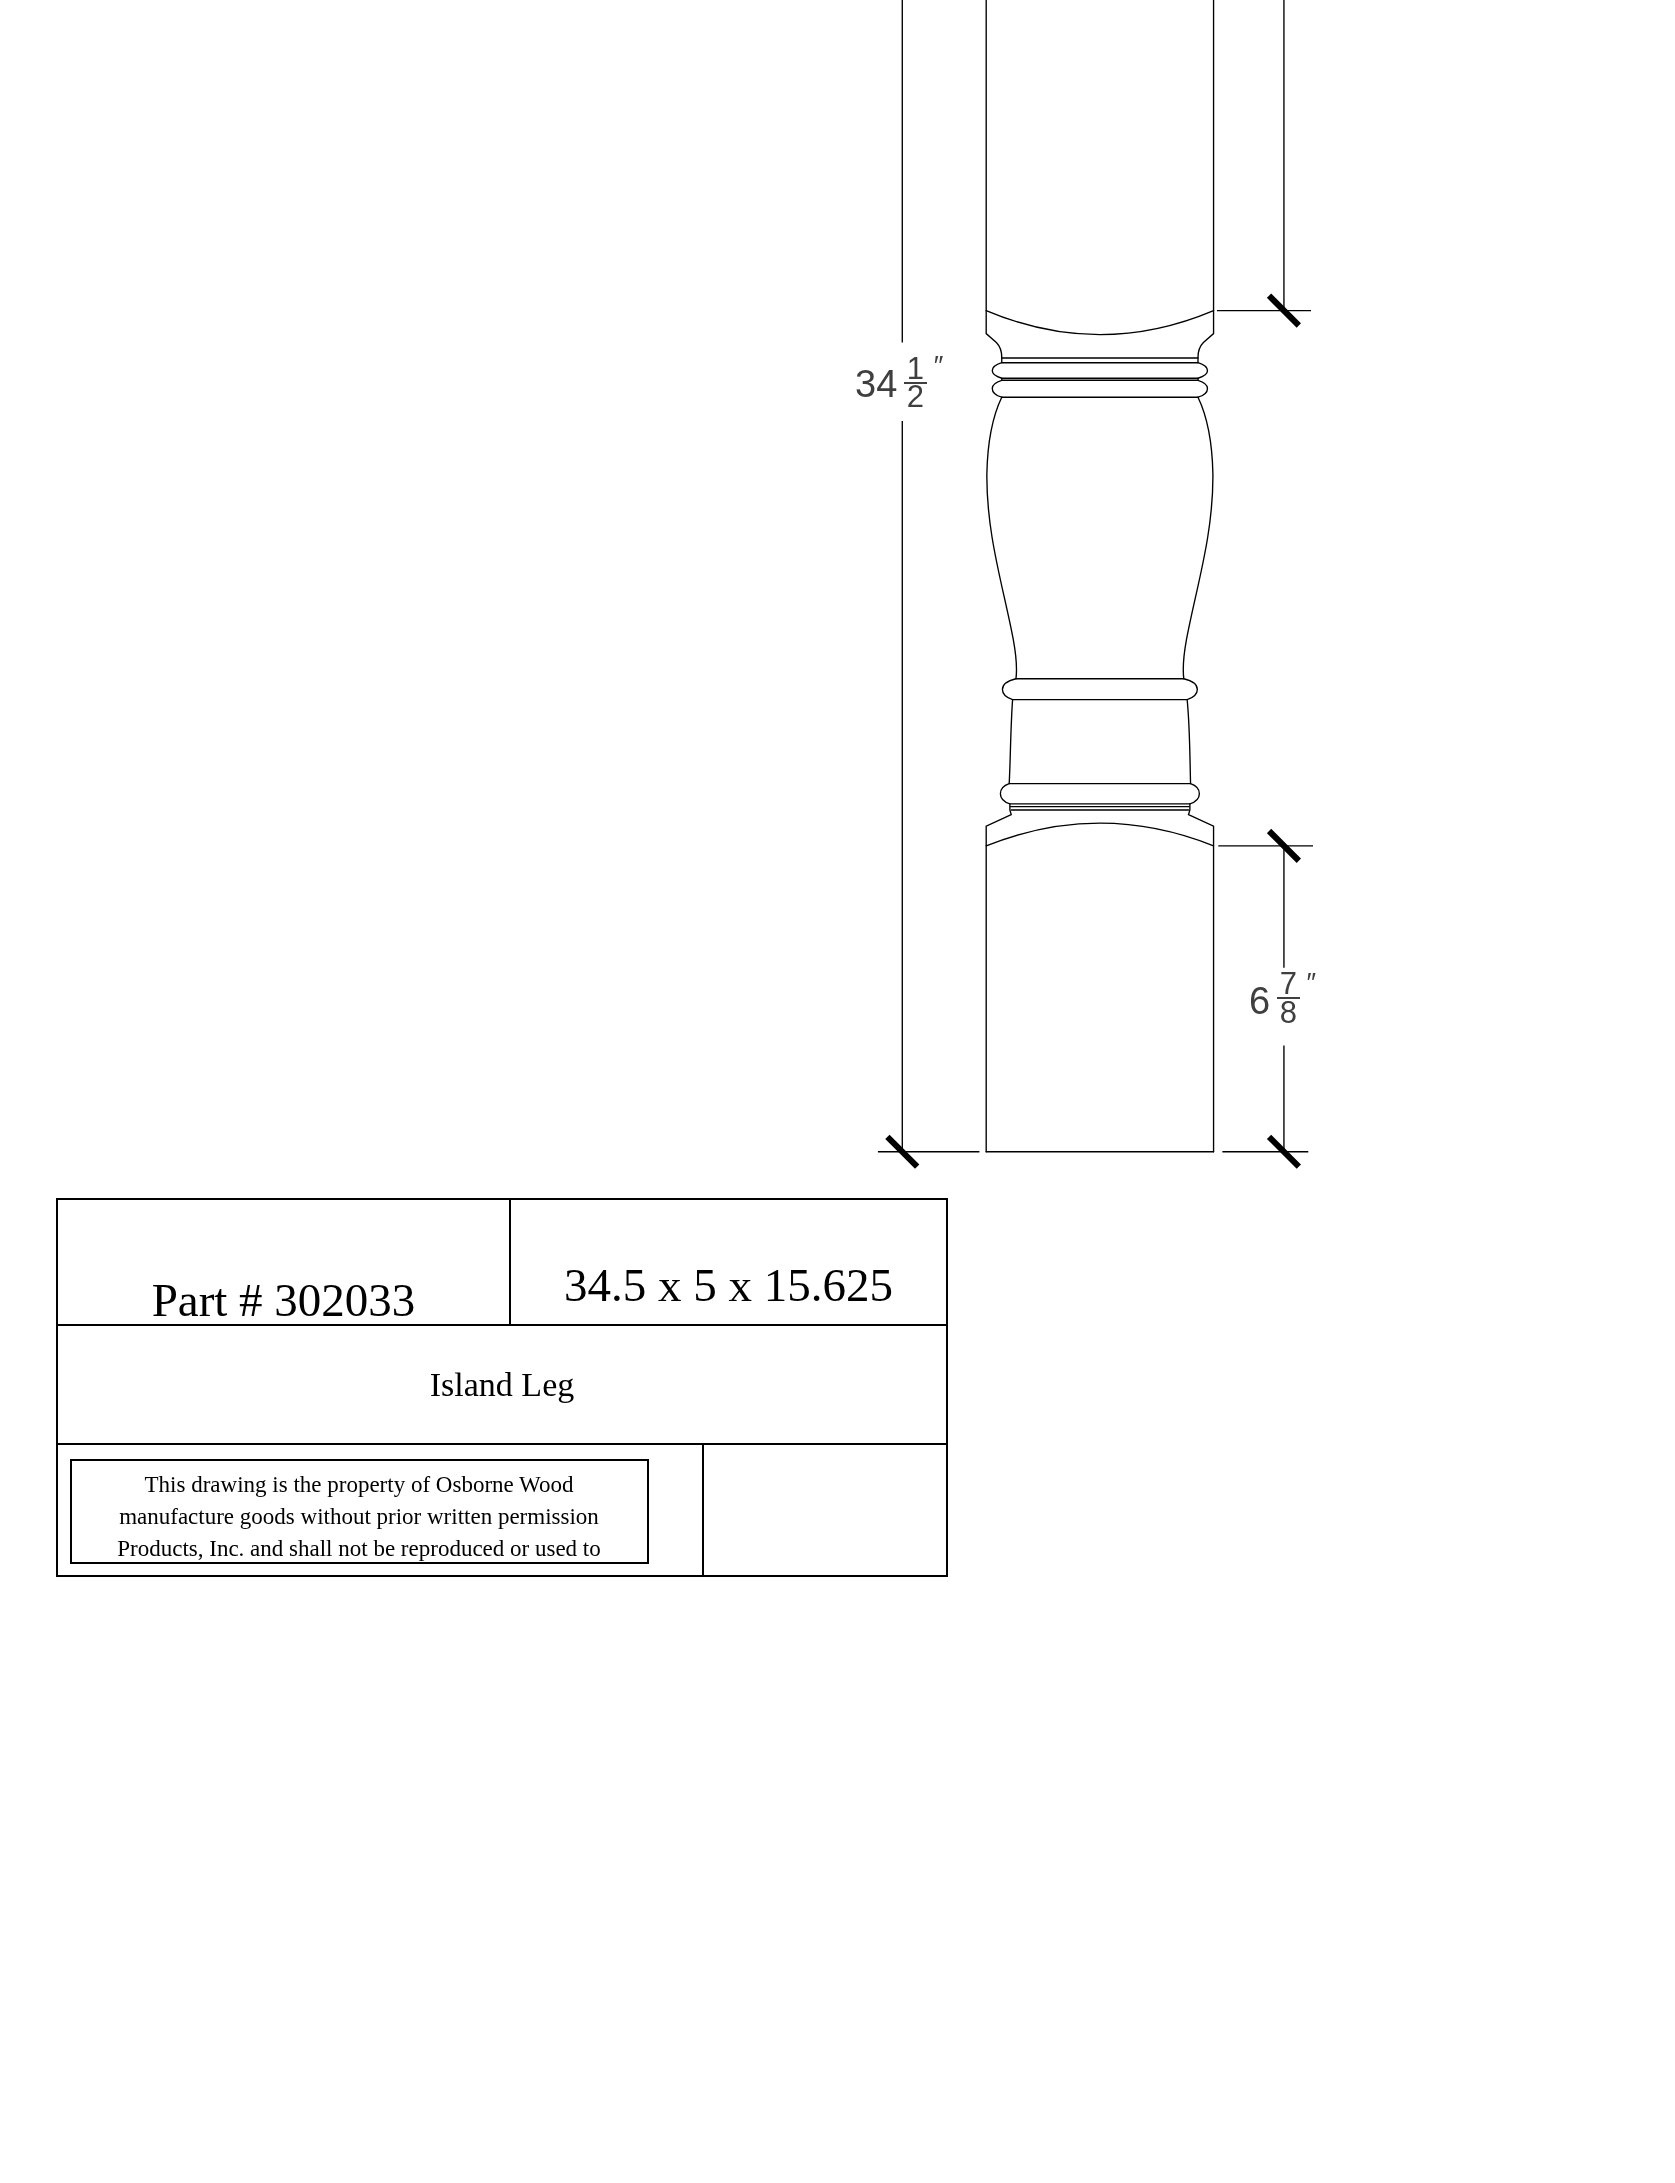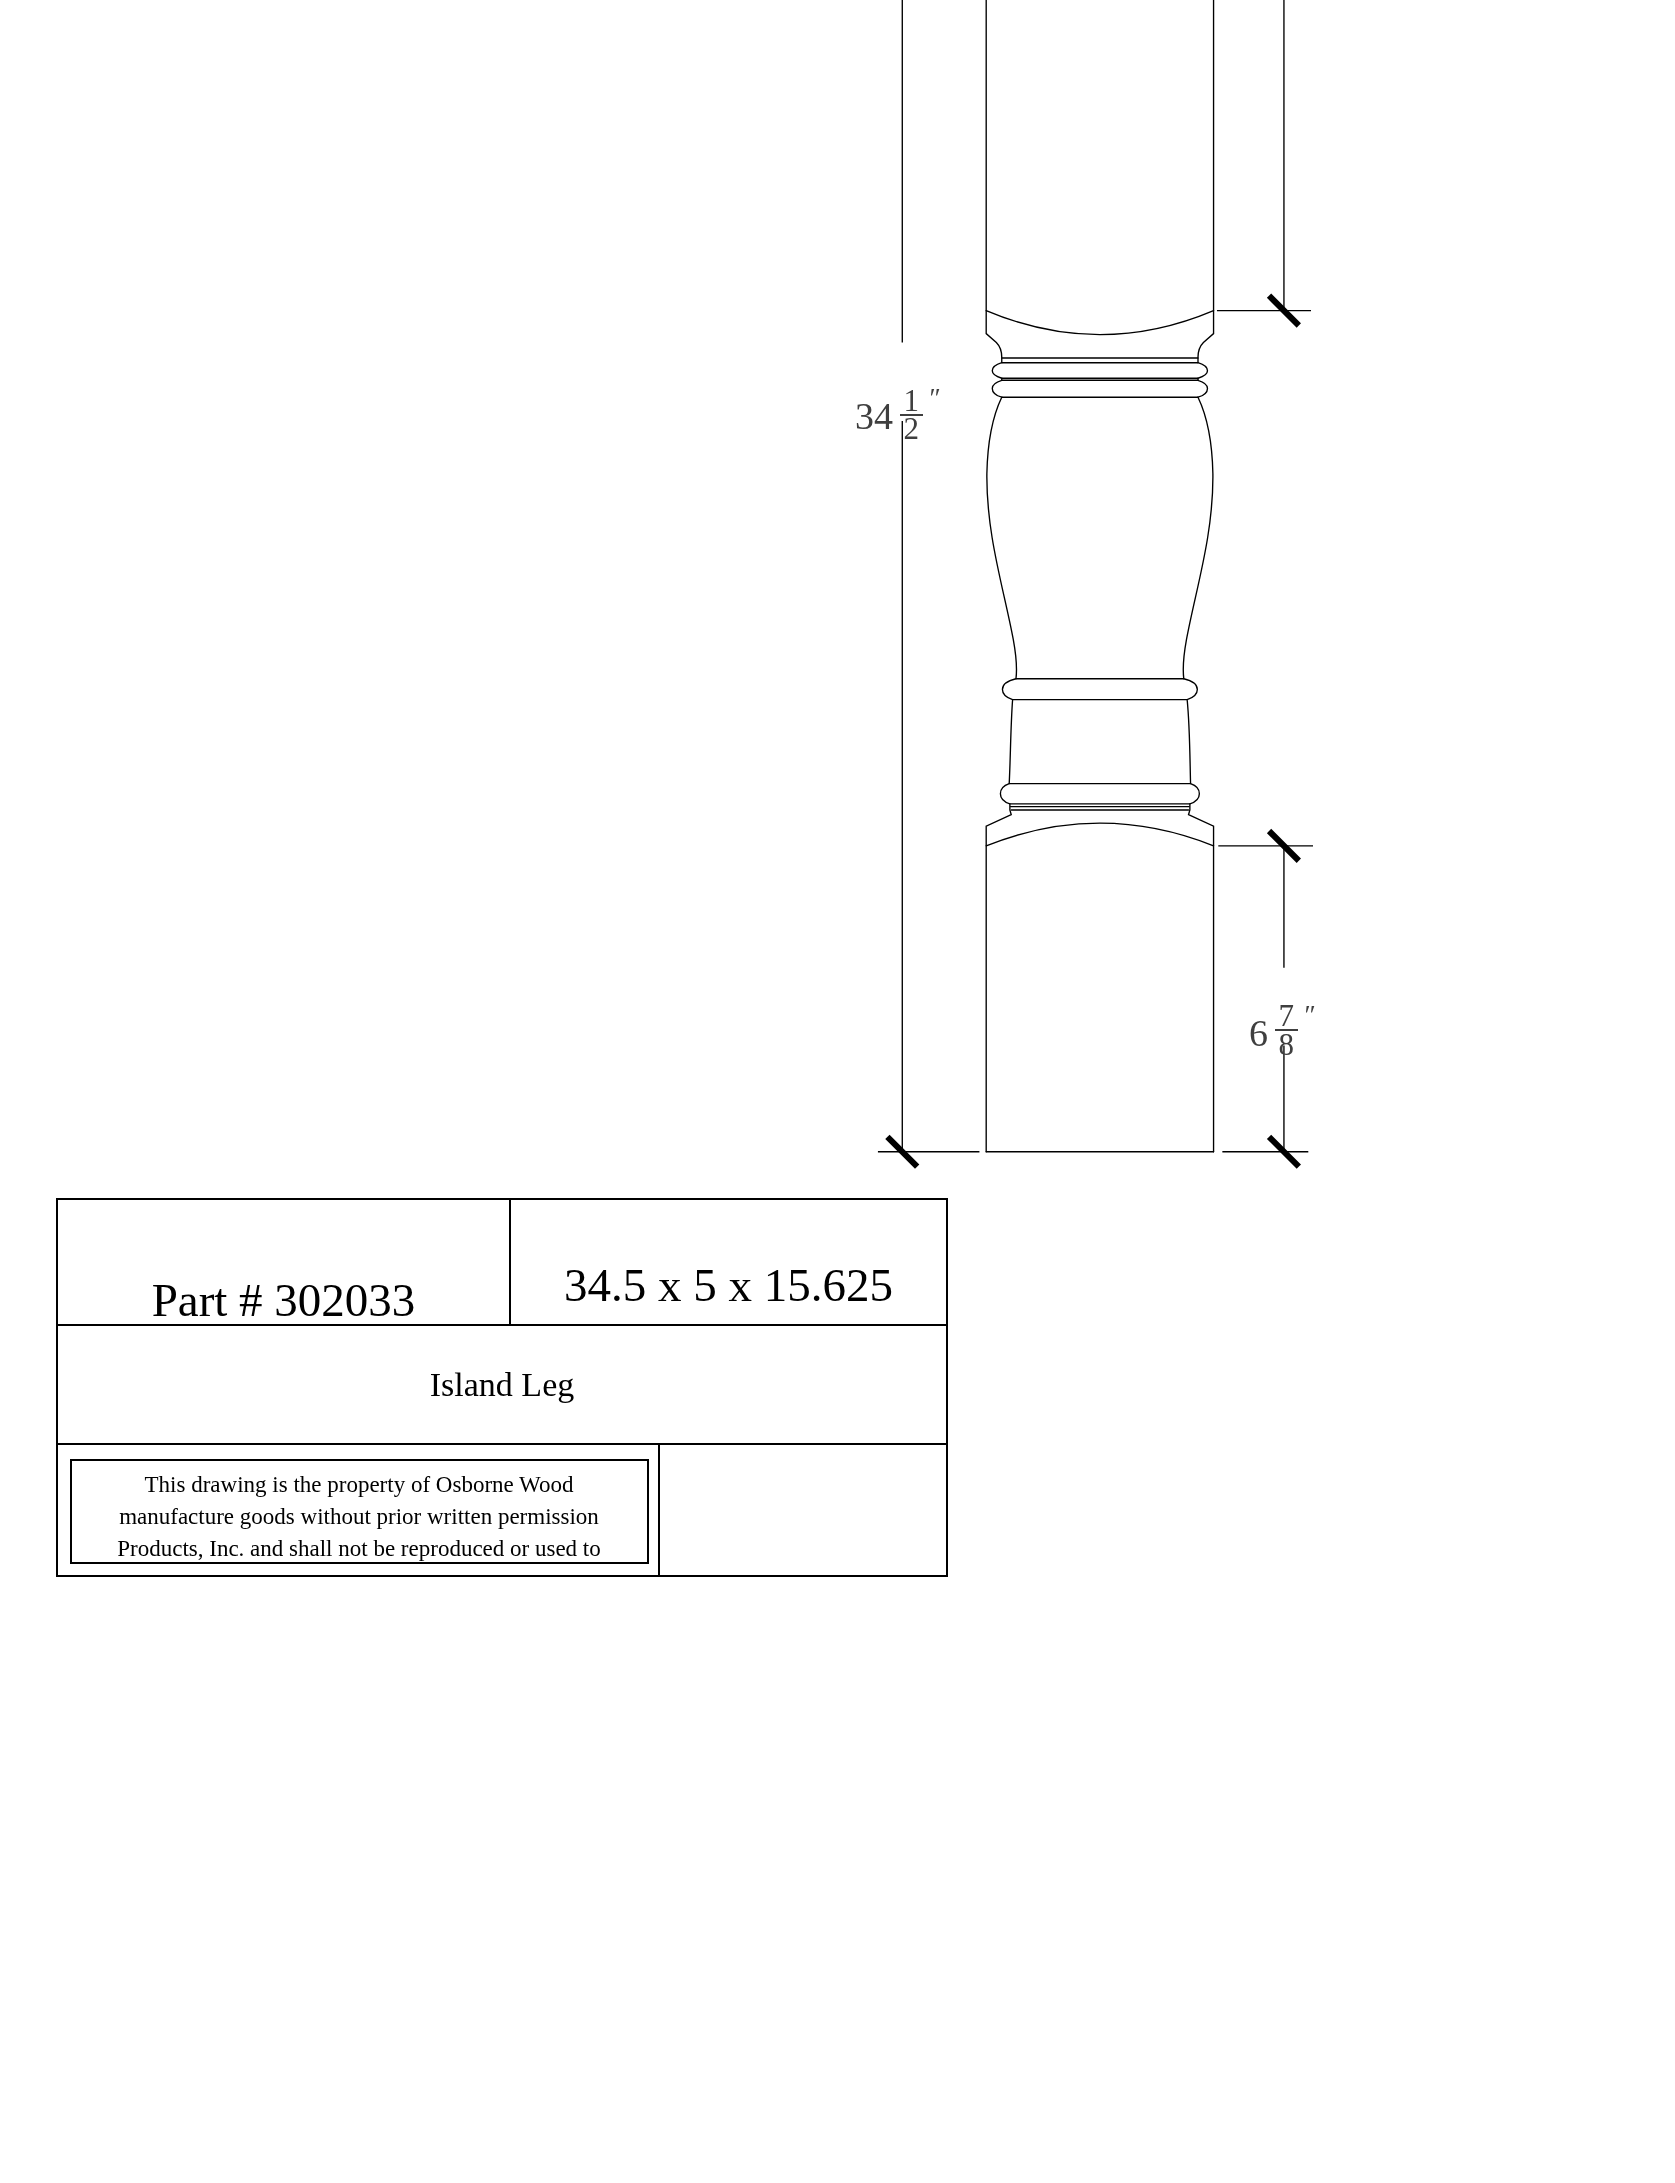--- a/index.html
+++ b/index.html
@@ -3,21 +3,21 @@
 <meta charset="utf-8">
 <style>
   html,body{margin:0;padding:0;background:#ffffff;}
   body{width:1676px;height:2183px;position:relative;font-family:"Liberation Serif",serif;color:#000;overflow:hidden;}
 
   
   #cad{position:absolute;left:0;top:0;width:1676px;height:2183px;}
 
   
   .dim-label{position:absolute;display:flex;align-items:flex-start;color:#3f3f3f;
-             font-family:Liberation Serif, serif;font-weight:400;margin-top:32px;}
+             font-family:Liberation Sans, sans-serif;font-weight:400;}
   .dim-label .whole{font-size:38px;line-height:27px;display:block;}
   .dim-label .frac{display:flex;flex-direction:column;align-items:center;margin-left:4.7px;width:27px;}
   .dim-label .frac .num{font-size:31px;line-height:23px;}
   .dim-label .frac .bar{width:23px;height:0;border-bottom:2px solid #3f3f3f;margin:2px 0 1.4px 0;}
   .dim-label .frac .den{font-size:31px;line-height:23px;}
   .dim-label .unit{font-size:27px;line-height:20px;margin-left:4.7px;}
   #dim-overall{left:855px;top:351px;}
   #dim-overall .whole{margin-top:20px;}
   #dim-overall .frac{margin-top:6px;}
   #dim-overall .unit{margin-top:5.4px;}
@@ -30,21 +30,21 @@
   .tb{position:absolute;left:56px;top:1198px;width:888px;height:375px;
       border:2.7px solid #000;display:flex;flex-direction:column;background:#fff;}
   .tb-row1{height:124px;border-bottom:2.7px solid #000;display:flex;flex-shrink:0;}
   .tb-cell{display:flex;align-items:flex-end;justify-content:center;}
   .tb-cell-part{width:451px;border-right:2.7px solid #000;flex-shrink:0;}
   .tb-cell-dims{flex:1;padding-bottom:15px;}
   .tb-row1 .tb-text{font-size:47px;line-height:47px;white-space:nowrap;}
   .tb-row2{height:117px;border-bottom:2.7px solid #000;display:flex;align-items:center;justify-content:center;flex-shrink:0;}
   .tb-row2 .tb-text{font-size:34px;line-height:49px;}
   .tb-row3{flex:1;display:flex;}
-  .tb-cell-disc{width:600px;border-right:2.7px solid #000;flex-shrink:0;position:relative;}
+  .tb-cell-disc{width:600px;border-right:2.7px solid #000;flex-shrink:0;position:relative;padding-left:44px;}
   .disc-box{position:absolute;left:11.5px;top:13.5px;width:575px;height:93px;border:2px solid #000;
             text-align:center;font-size:23px;line-height:32px;padding-top:8px;}
   .tb-cell-logo{flex:1;position:relative;}
   #logo-svg{position:absolute;left:13.5px;top:10.8px;}
 </style>
 </head>
 <body>
 
 <svg id="cad" viewBox="0 0 2476 3226" xmlns="http://www.w3.org/2000/svg">
 

